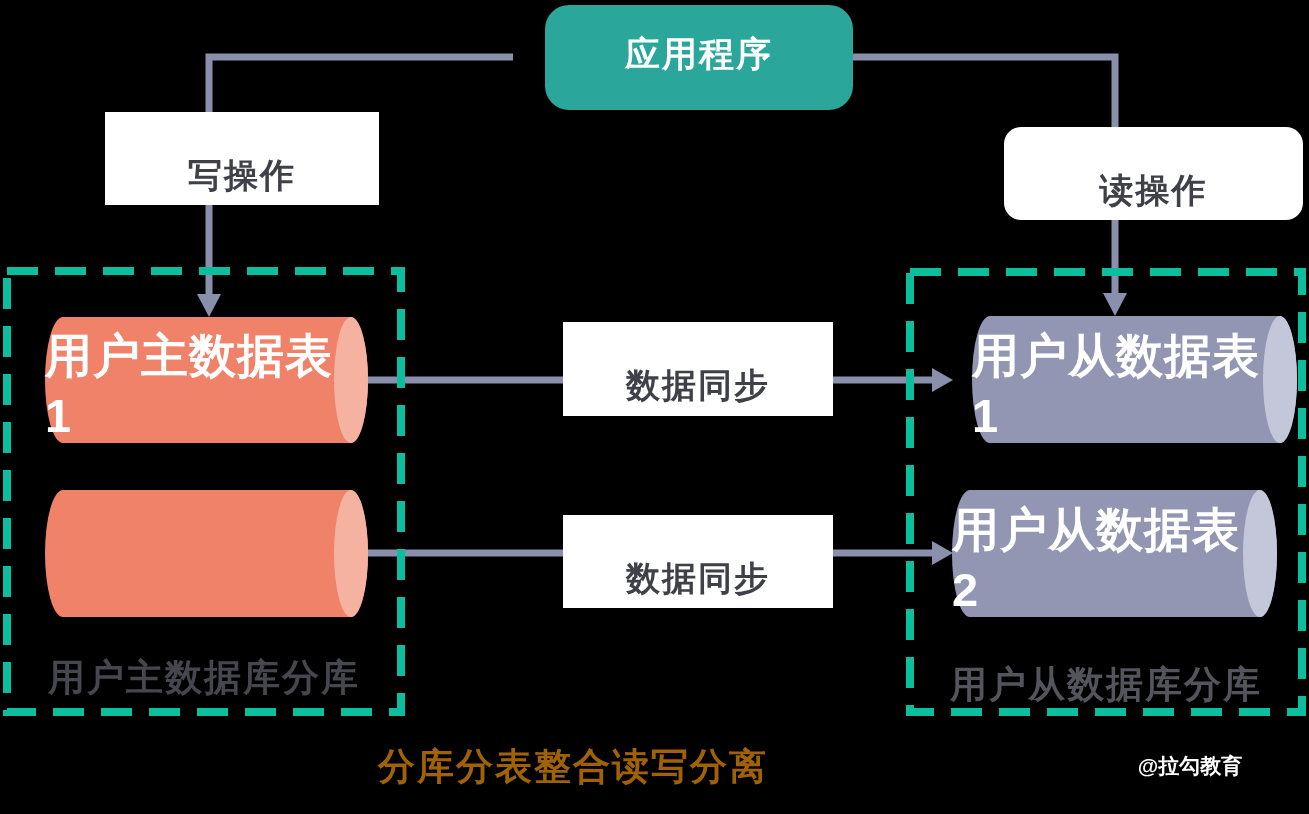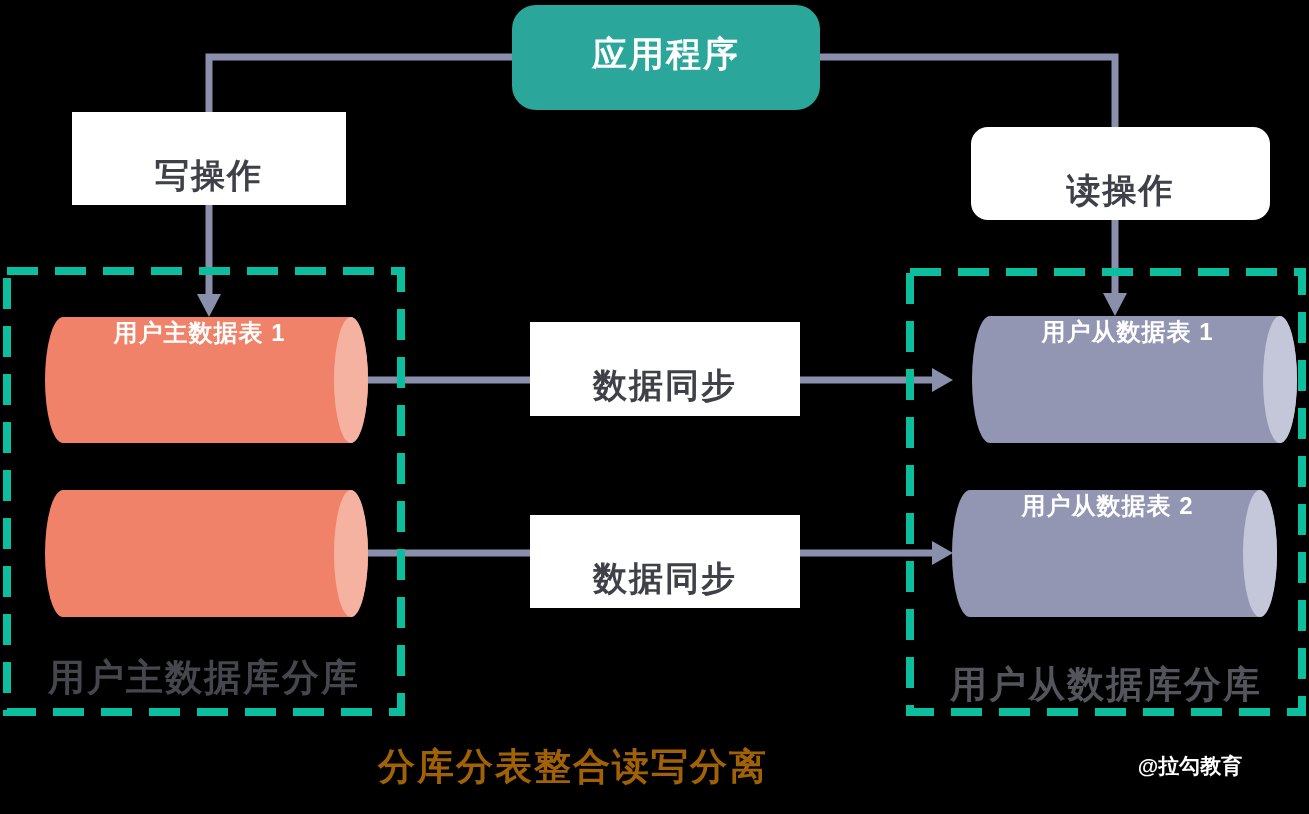--- a/index.html
+++ b/index.html
@@ -36,20 +36,21 @@
     stroke-width: 8;
     stroke-dasharray: 31 17;
   }
   .node {
     position: absolute;
     z-index: 2;
     display: flex;
     align-items: center;
     justify-content: center;
     box-sizing: border-box;
+    margin-left: 33px;
   }
   .app-box {
     left: 512px; top: 5px; width: 308px; height: 105px;
     background: var(--app-box, #2AA69A);
     border-radius: 24px;
     color: #fff;
     font-size: 35px;
     font-weight: 700;
     letter-spacing: 2px;
     padding-bottom: 6px;
@@ -63,26 +64,26 @@
     padding-top: 34px;
   }
   .write-box { left: 72px;  top: 112px; width: 274px; height: 93px; }
   .read-box  { left: 971px; top: 127px; width: 299px; height: 93px; border-radius: 17px; }
   .sync-box-1 { left: 530px; top: 322px; width: 270px; height: 94px; }
   .sync-box-2 { left: 530px; top: 515px; width: 270px; height: 93px; }
   .cyl {
     position: absolute;
     z-index: 2;
     display: flex;
-    align-items: flex-start;
+    align-items: flex-end;
     justify-content: center;
     box-sizing: border-box;
     border-radius: 18px / 50%;
     color: #fff;
-    font-size: 24px;
+    font-size: 47px;
     font-weight: 700;
     letter-spacing: 1px;
     padding-right: 14px;
   }
   .cyl .cap {
     position: absolute;
     right: 0; top: 0;
     width: 34px; height: 100%;
     border-radius: 50%;
   }

